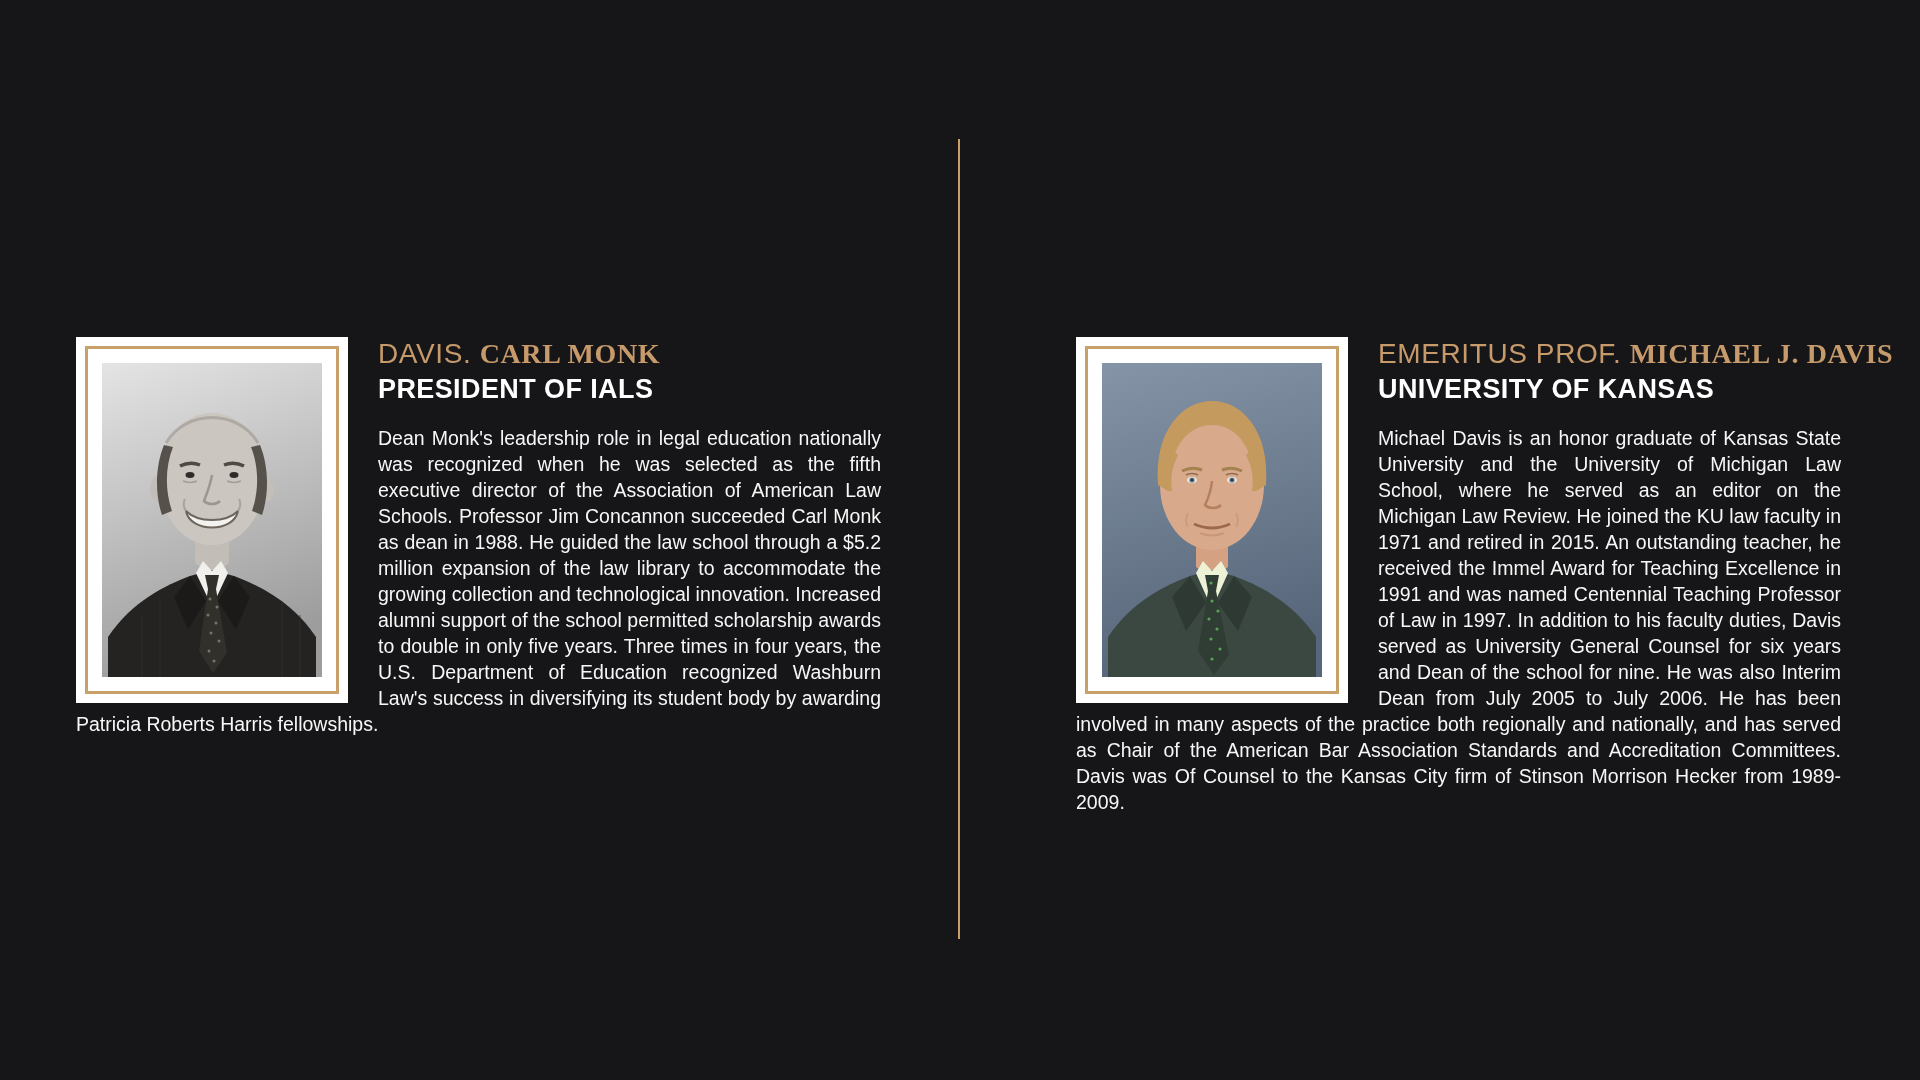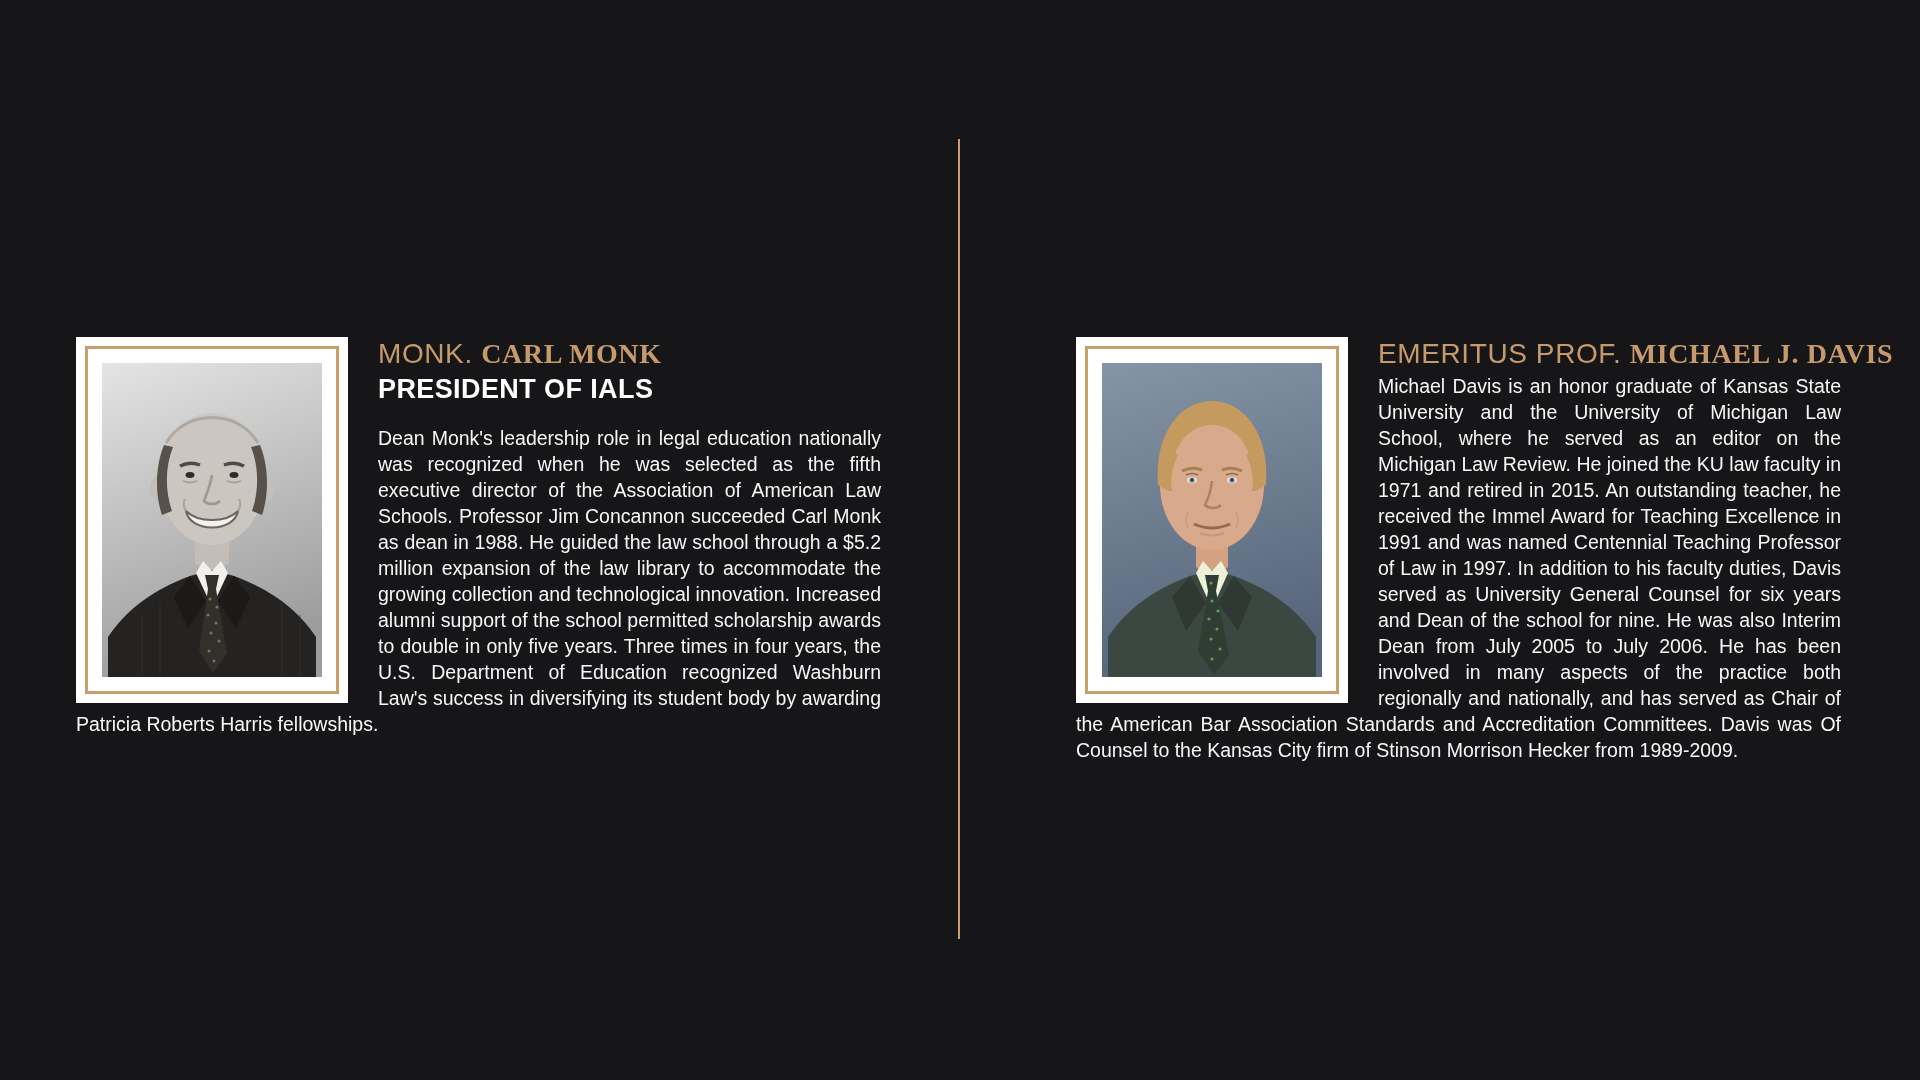--- a/index.html
+++ b/index.html
@@ -133,21 +133,21 @@
         <path d="M81 118 Q88 121 95 118" stroke="#a59e95" stroke-width="1.5" fill="none"></path>
         <path d="M125 118 Q132 121 139 118" stroke="#a59e95" stroke-width="1.5" fill="none"></path>
 
         <path d="M110 112 C108 124 104 132 102 138 C106 142 114 142 118 138" stroke="#9e978e" stroke-width="2.5" fill="none"></path>
 
         <path d="M84 148 C96 160 124 160 136 148 C132 170 88 170 84 148 Z" fill="#f4f2ee" stroke="#6d665d" stroke-width="2"></path>
         <path d="M84 148 Q80 142 83 136" stroke="#aaa39a" stroke-width="2" fill="none"></path>
         <path d="M136 148 Q140 142 137 136" stroke="#aaa39a" stroke-width="2" fill="none"></path>
       </svg>
     </div>
-    <div class="title"><span class="prefix">MONK. </span><span class="name">CARL MONK</span></div>
+    <div class="title"><span class="prefix">DAVIS. </span><span class="name">CARL MONK</span></div>
     <div class="subtitle">PRESIDENT OF IALS</div>
     <p class="bio">Dean Monk's leadership role in legal education nationally was recognized when he was selected as the fifth executive director of the Association of American Law Schools. Professor Jim Concannon succeeded Carl Monk as dean in 1988. He guided the law school through a $5.2 million expansion of the law library to accommodate the growing collection and technological innovation. Increased alumni support of the school permitted scholarship awards to double in only five years. Three times in four years, the U.S. Department of Education recognized Washburn Law's success in diversifying its student body by awarding Patricia Roberts Harris fellowships.</p>
   </div>
 
   <div class="profile right">
     <div class="photo-frame">
       <svg class="photo" viewBox="0 0 220 314" xmlns="http://www.w3.org/2000/svg">
         <defs>
           <linearGradient id="bgR" x1="0" y1="0" x2="0.2" y2="1">
             <stop offset="0" stop-color="#8595a7"></stop>
@@ -198,16 +198,17 @@
 
         <path d="M110 118 C109 128 106 136 103 142 C107 146 115 146 119 142" stroke="#b5805f" stroke-width="2.5" fill="none"></path>
 
         <path d="M92 161 Q110 169 128 161" stroke="#9c684e" stroke-width="3" fill="none"></path>
         <path d="M98 170 Q110 175 122 170" stroke="#c08a6a" stroke-width="2" fill="none" opacity="0.6"></path>
         <path d="M86 150 Q82 158 86 164" stroke="#c08a6a" stroke-width="1.5" fill="none" opacity="0.5"></path>
         <path d="M134 150 Q138 158 134 164" stroke="#c08a6a" stroke-width="1.5" fill="none" opacity="0.5"></path>
       </svg>
     </div>
     <div class="title"><span class="prefix">EMERITUS PROF. </span><span class="name">MICHAEL J. DAVIS</span></div>
+    <div class="subtitle">UNIVERSITY OF KANSAS</div>
     <p class="bio">Michael Davis is an honor graduate of Kansas State University and the University of Michigan Law School, where he served as an editor on the Michigan Law Review. He joined the KU law faculty in 1971 and retired in 2015. An outstanding teacher, he received the Immel Award for Teaching Excellence in 1991 and was named Centennial Teaching Professor of Law in 1997. In addition to his faculty duties, Davis served as University General Counsel for six years and Dean of the school for nine. He was also Interim Dean from July 2005 to July 2006. He has been involved in many aspects of the practice both regionally and nationally, and has served as Chair of the American Bar Association Standards and Accreditation Committees. Davis was Of Counsel to the Kansas City firm of Stinson Morrison Hecker from 1989-2009.</p>
   </div>
 
 </div>
 
 </body></html>

